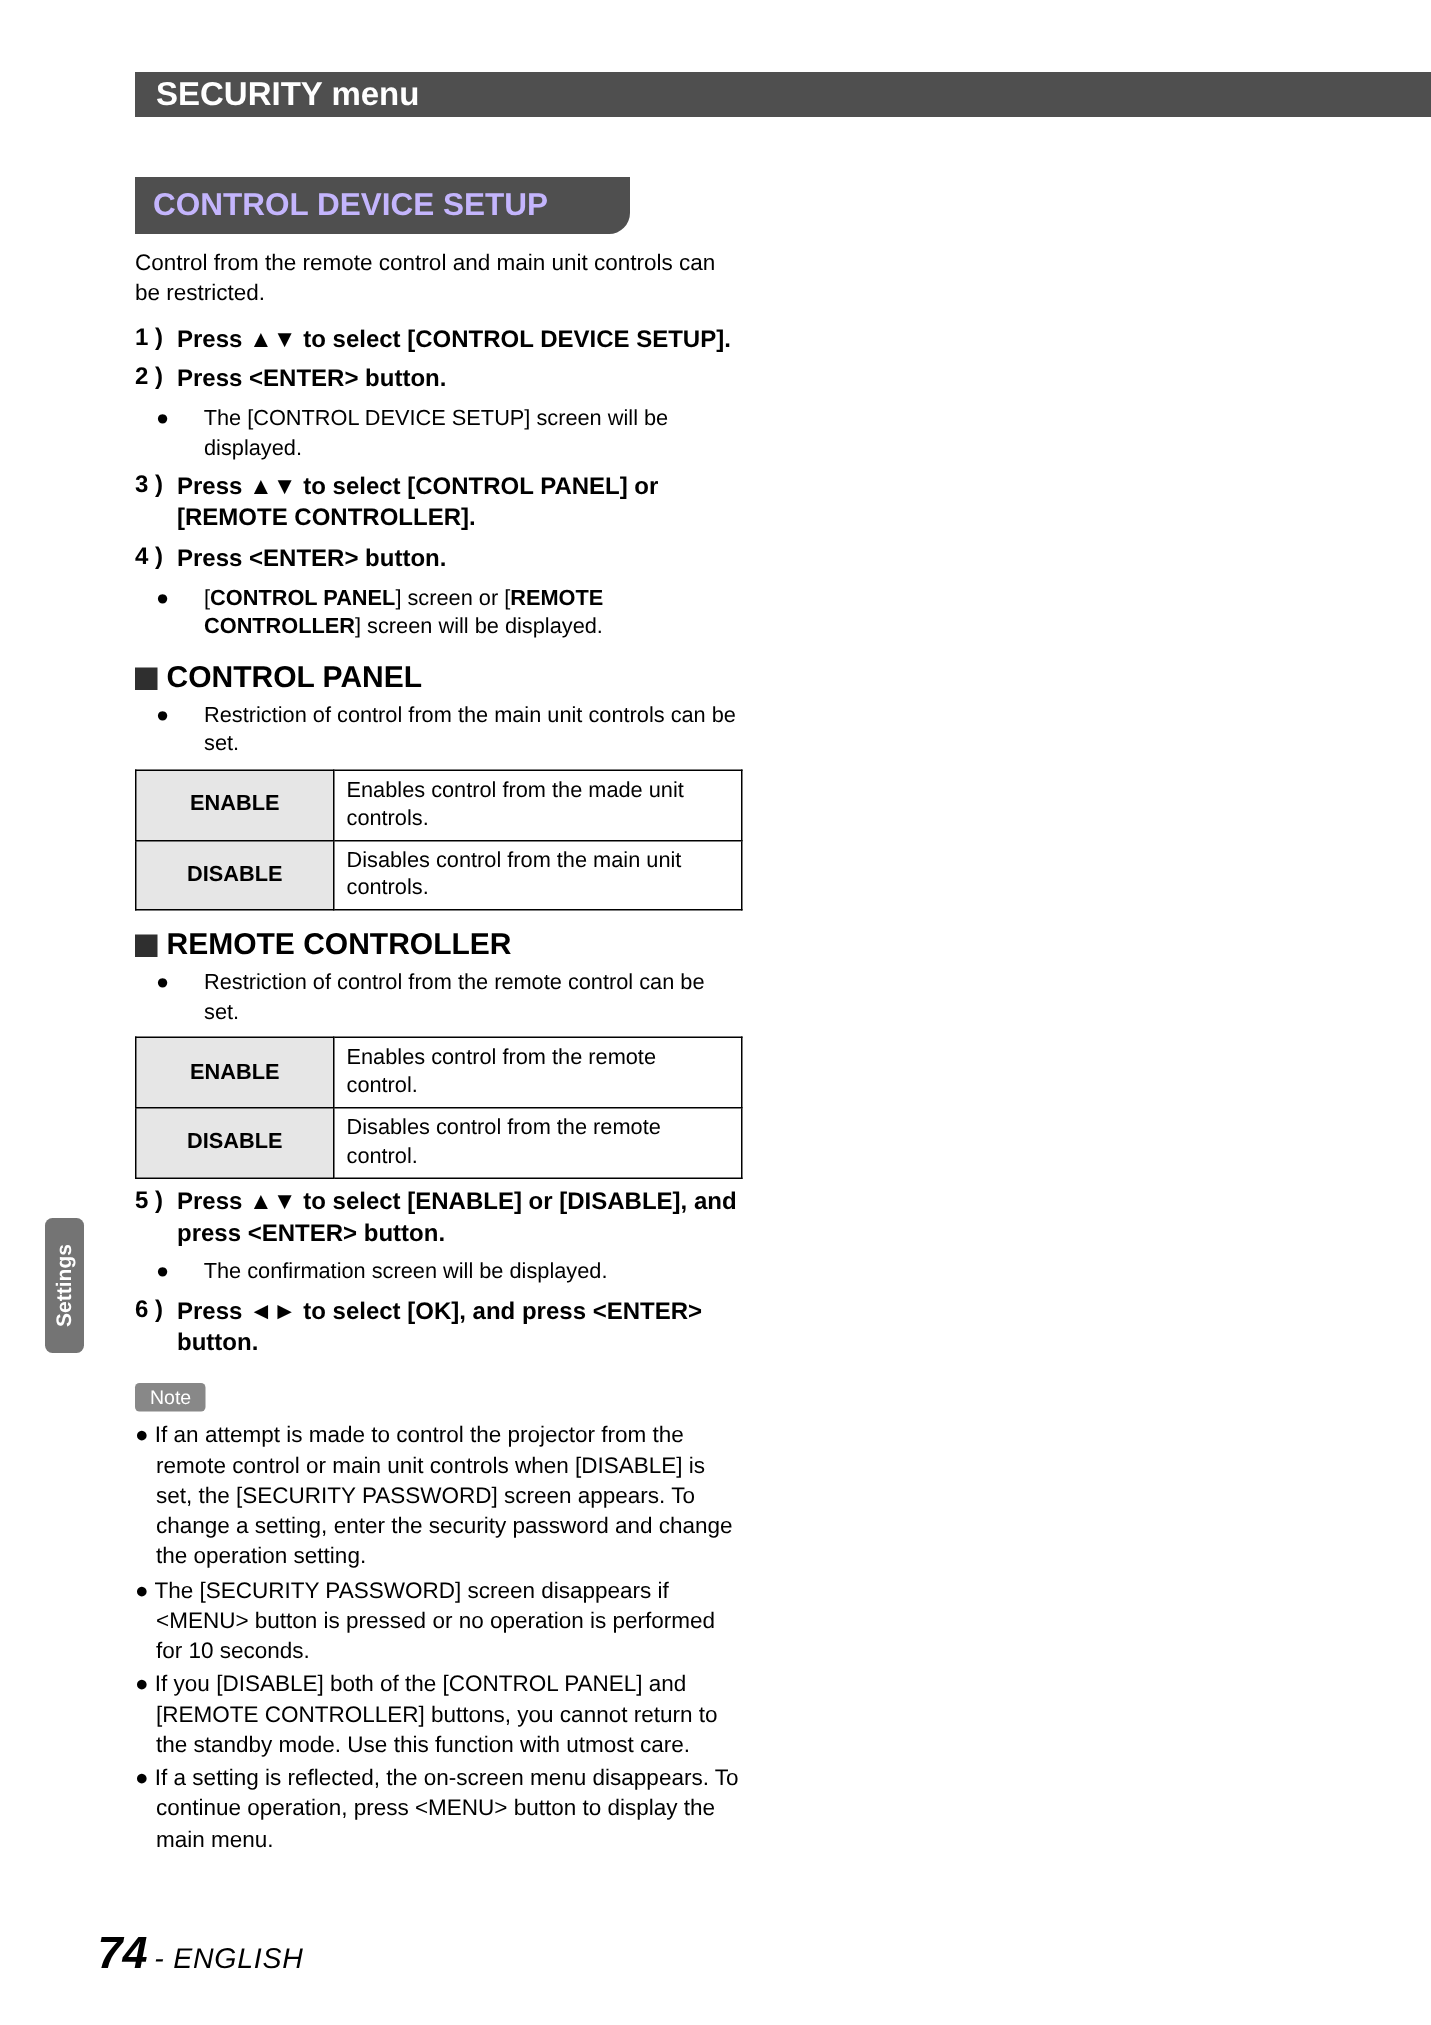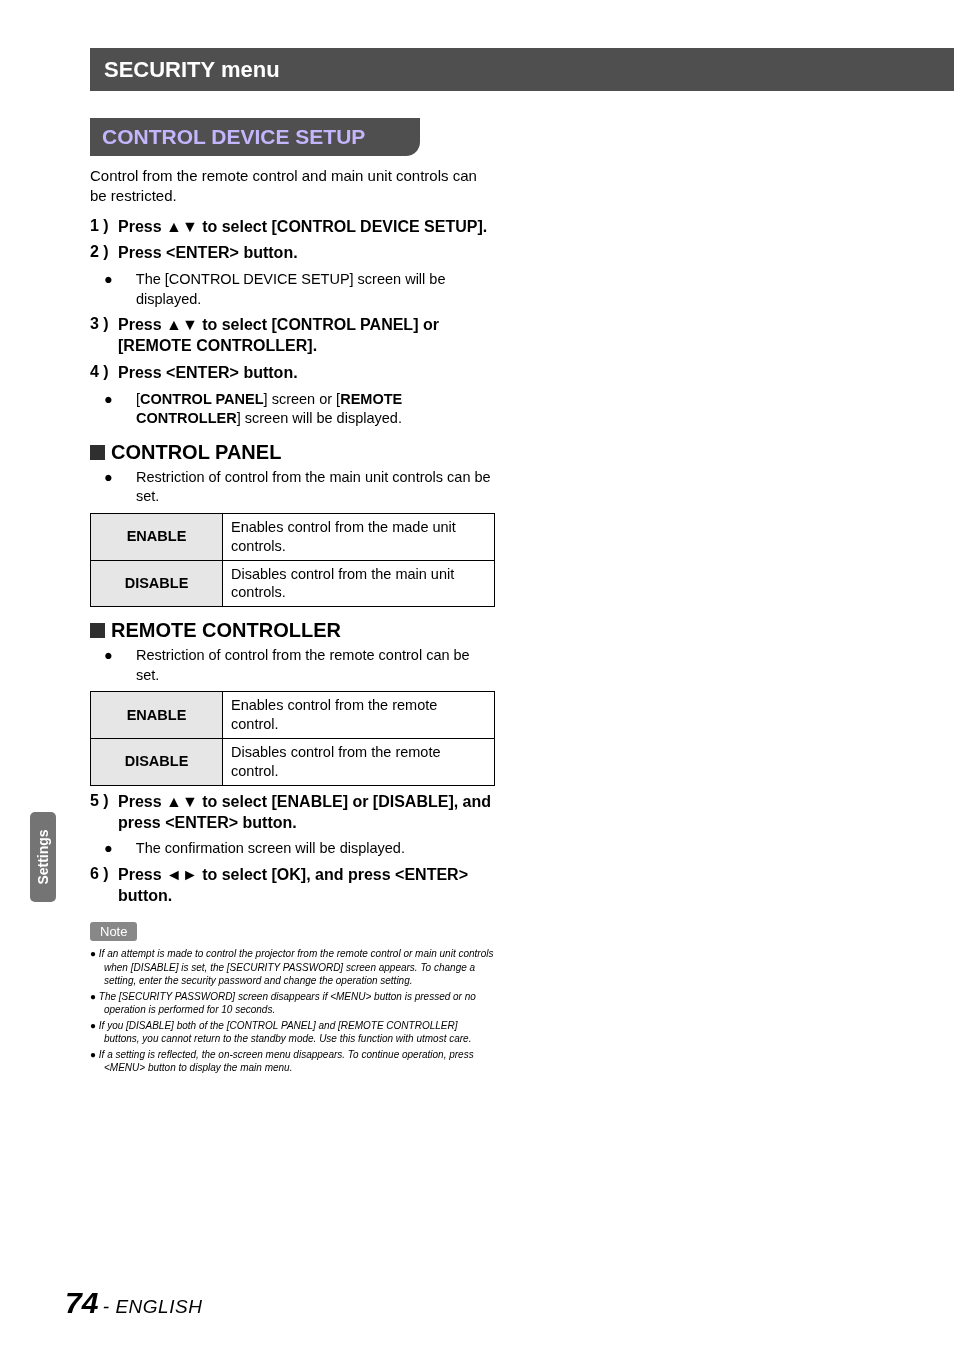--- a/index.html
+++ b/index.html
@@ -29,21 +29,21 @@
     margin: 0 auto;
     background: #fff;
   }
 
   
   .top-band {
     position: absolute;
     top: 48px;
     left: var(--left-pad);
     right: 0;
-    height: 43px;
+    height: 30px;
     background: var(--dark-band);
     display: flex;
     align-items: center;
     padding-left: 14px;
   }
   .top-band-title {
     color: #fff;
     font-weight: bold;
     font-size: 22px;
   }
@@ -141,24 +141,23 @@
     font-size: 13px;
     padding: 2px 10px;
     border-radius: 3px;
     margin: 10px 0 4px 0;
     font-family: Arial, Helvetica, sans-serif;
   }
   .note-list {
     list-style: none;
     padding: 0;
     margin: 0;
-    font-size: 10px;
+    font-size: 15px;
     line-height: 1.35;
     font-family: Arial, Helvetica, sans-serif;
-    font-style: italic;
   }
   .note-list li {
     padding-left: 14px;
     text-indent: -14px;
     margin: 2px 0;
   }
   .note-list li::before {
     content: "● ";
   }
 

